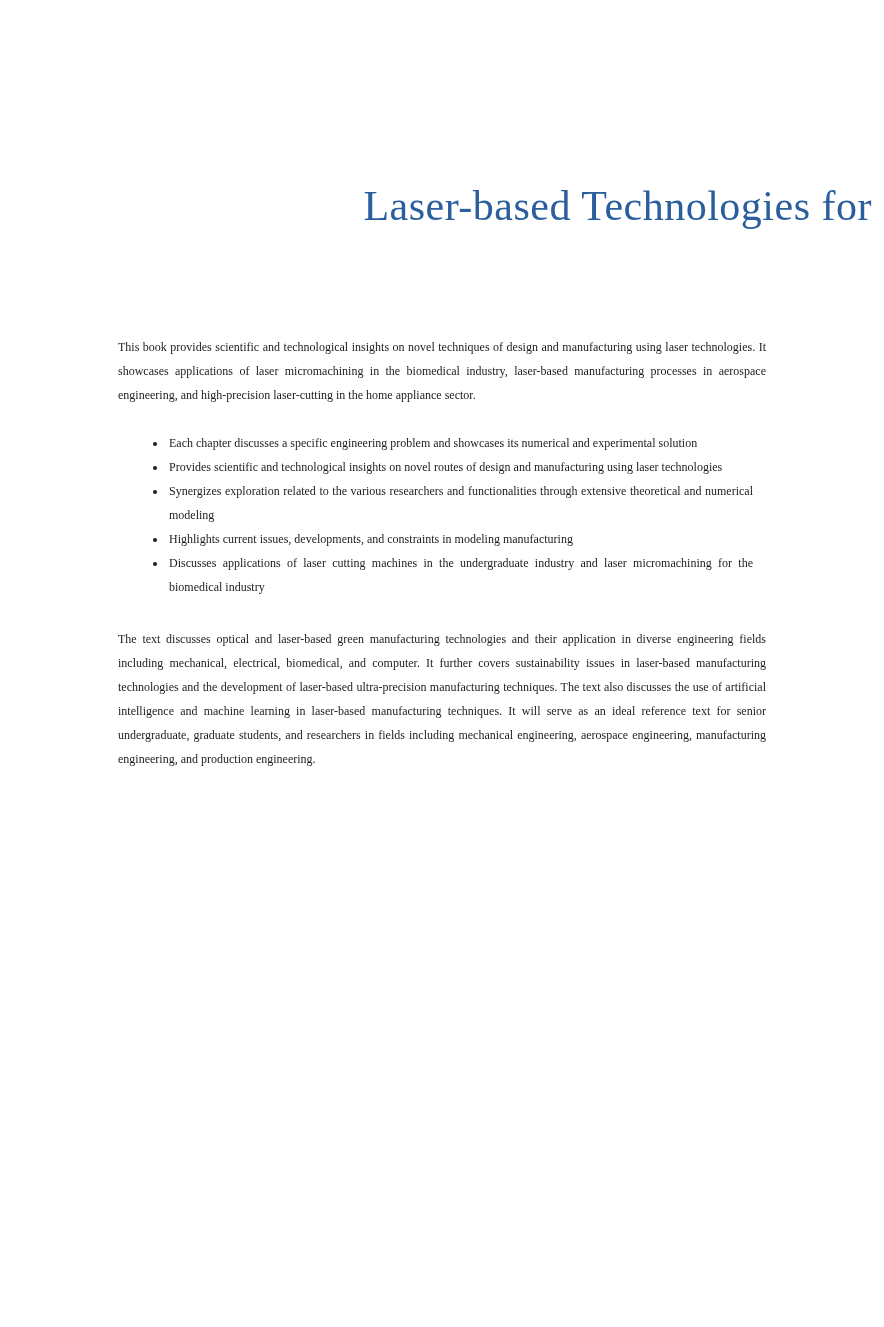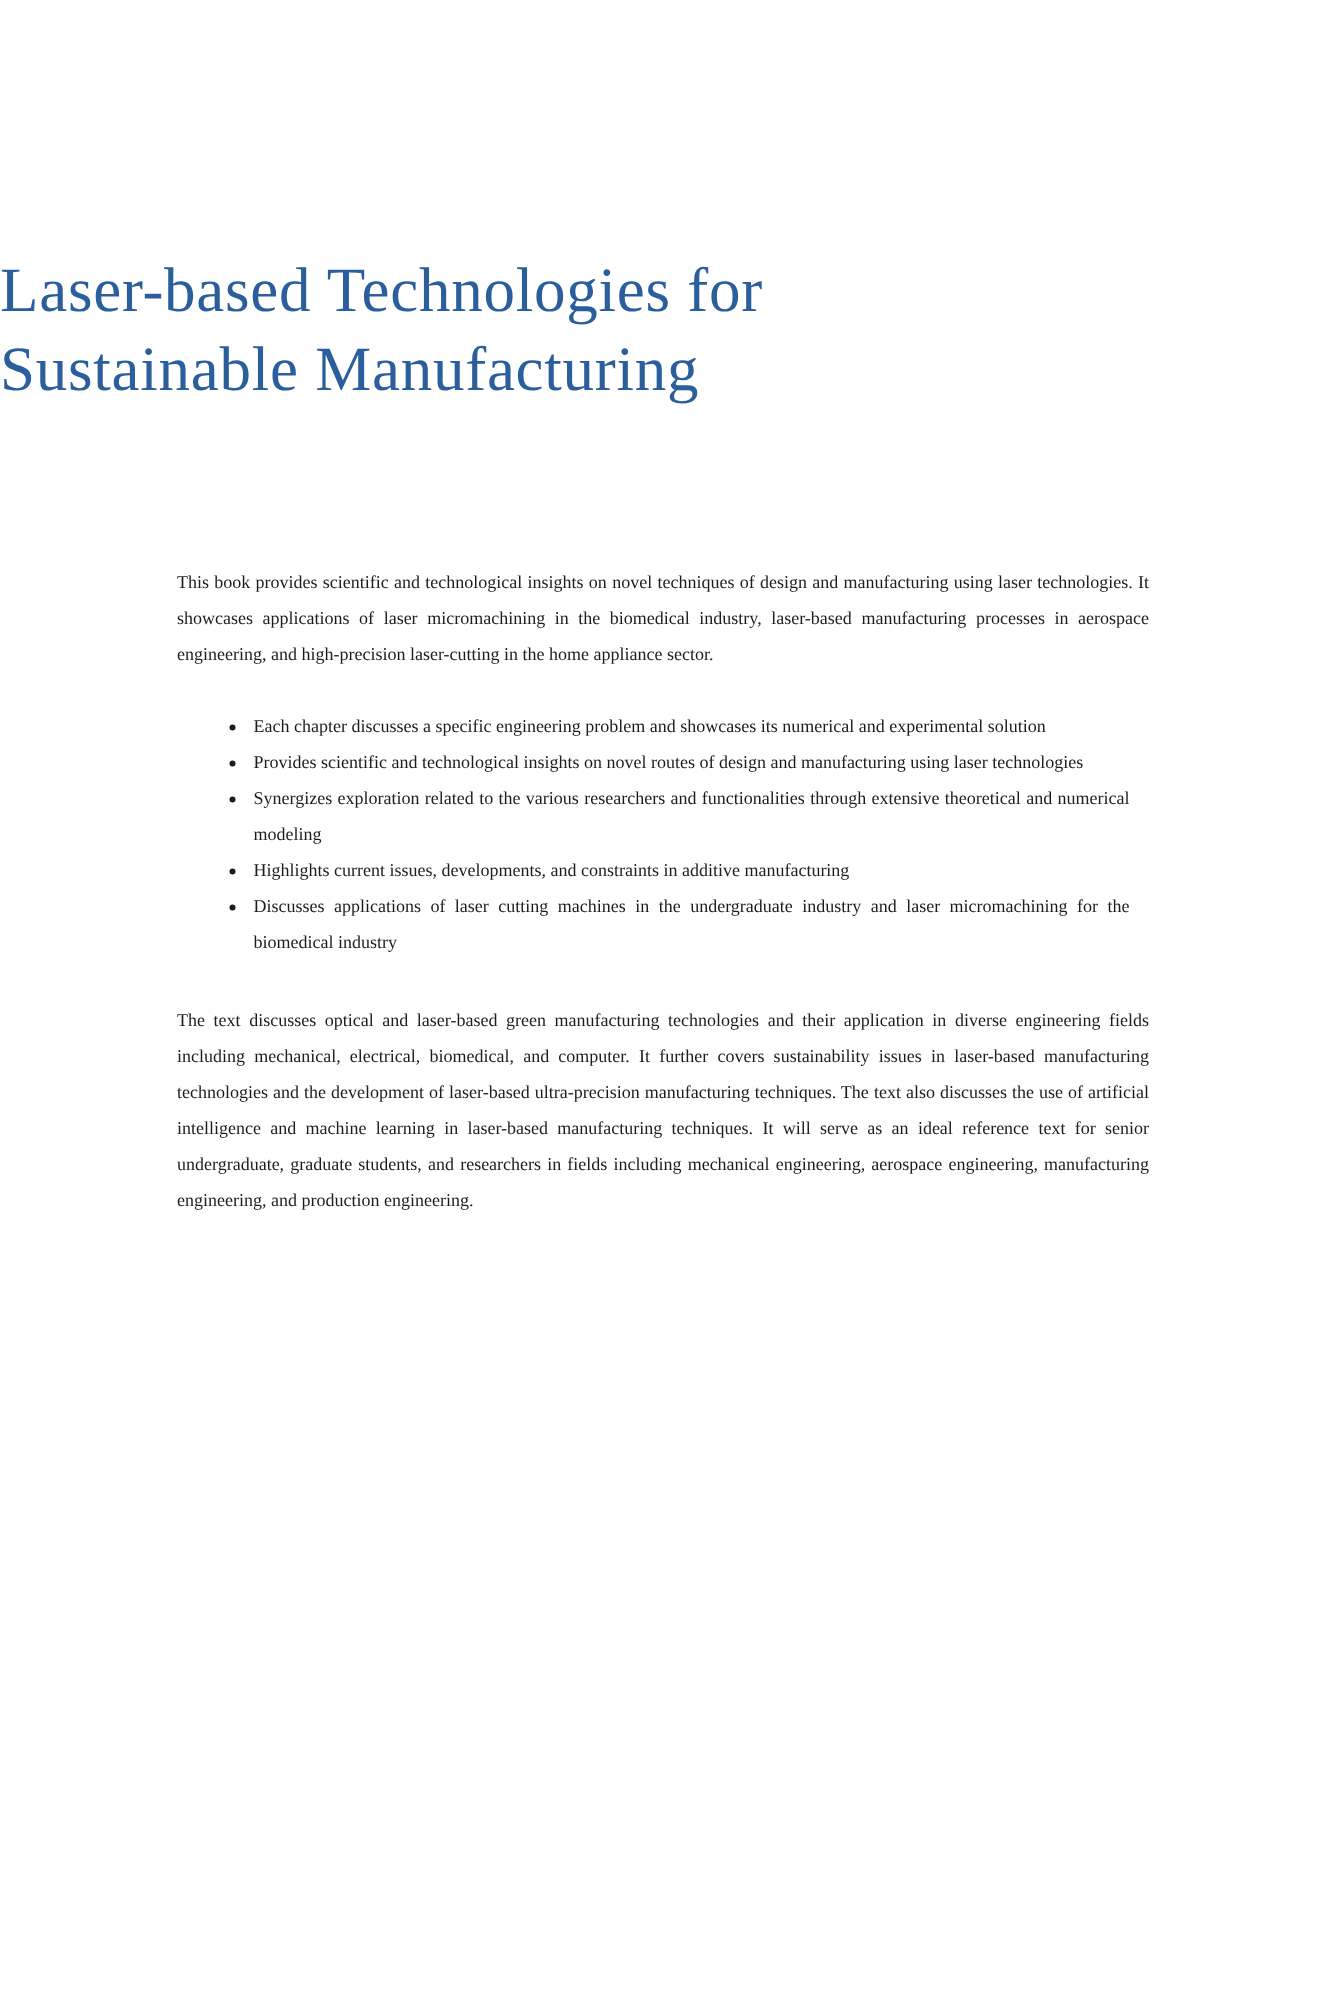--- a/index.html
+++ b/index.html
@@ -12,22 +12,22 @@
     width: 884px;
     height: 1327px;
     background: #ffffff;
     font-family: "Liberation Serif", serif;
     color: #1c1c1c;
     box-sizing: border-box;
     padding-top: 168px;
     overflow: hidden;
   }
   .title {
-    margin: 0;
-    text-align: left;
+    margin: 12px;
+    text-align: right;
     font-size: 42px;
     line-height: 53px;
     font-weight: 400;
     letter-spacing: 0.5px;
   }
   .title-line {
     display: block;
   }
   .content {
     margin: 102px 118px 0 118px;
@@ -57,33 +57,32 @@
     margin: 0;
   }
 </style>
 </head>
 <body>
 
 <div class="page">
 
   <h1 class="title" style="color: rgb(42, 94, 156);">
     <span class="title-line">Laser-based Technologies for</span>
-    <span class="title-line">Sustainable Manufacturing</span>
   </h1>
 
   <div class="content">
 
     <p class="para">This book provides scientific and technological insights on novel techniques of design and manufacturing using laser technologies. It showcases applications of laser micromachining in the biomedical industry, laser-based manufacturing processes in aerospace engineering, and high-precision laser-cutting in the home appliance sector.</p>
 
 
     <ul class="features">
       <li>Each chapter discusses a specific engineering problem and showcases its numerical and experimental solution</li>
       <li>Provides scientific and technological insights on novel routes of design and manufacturing using laser technologies</li>
       <li>Synergizes exploration related to the various researchers and functionalities through extensive theoretical and numerical modeling</li>
-      <li>Highlights current issues, developments, and constraints in additive manufacturing</li>
+      <li>Highlights current issues, developments, and constraints in modeling manufacturing</li>
       <li>Discusses applications of laser cutting machines in the undergraduate industry and laser micromachining for the biomedical industry</li>
     </ul>
 
     <p class="para closing">The text discusses optical and laser-based green manufacturing technologies and their application in diverse engineering fields including mechanical, electrical, biomedical, and computer. It further covers sustainability issues in laser-based manufacturing technologies and the development of laser-based ultra-precision manufacturing techniques. The text also discusses the use of artificial intelligence and machine learning in laser-based manufacturing techniques. It will serve as an ideal reference text for senior undergraduate, graduate students, and researchers in fields including mechanical engineering, aerospace engineering, manufacturing engineering, and production engineering.</p>
 
   </div>
 
 </div>
 
 </body></html>

